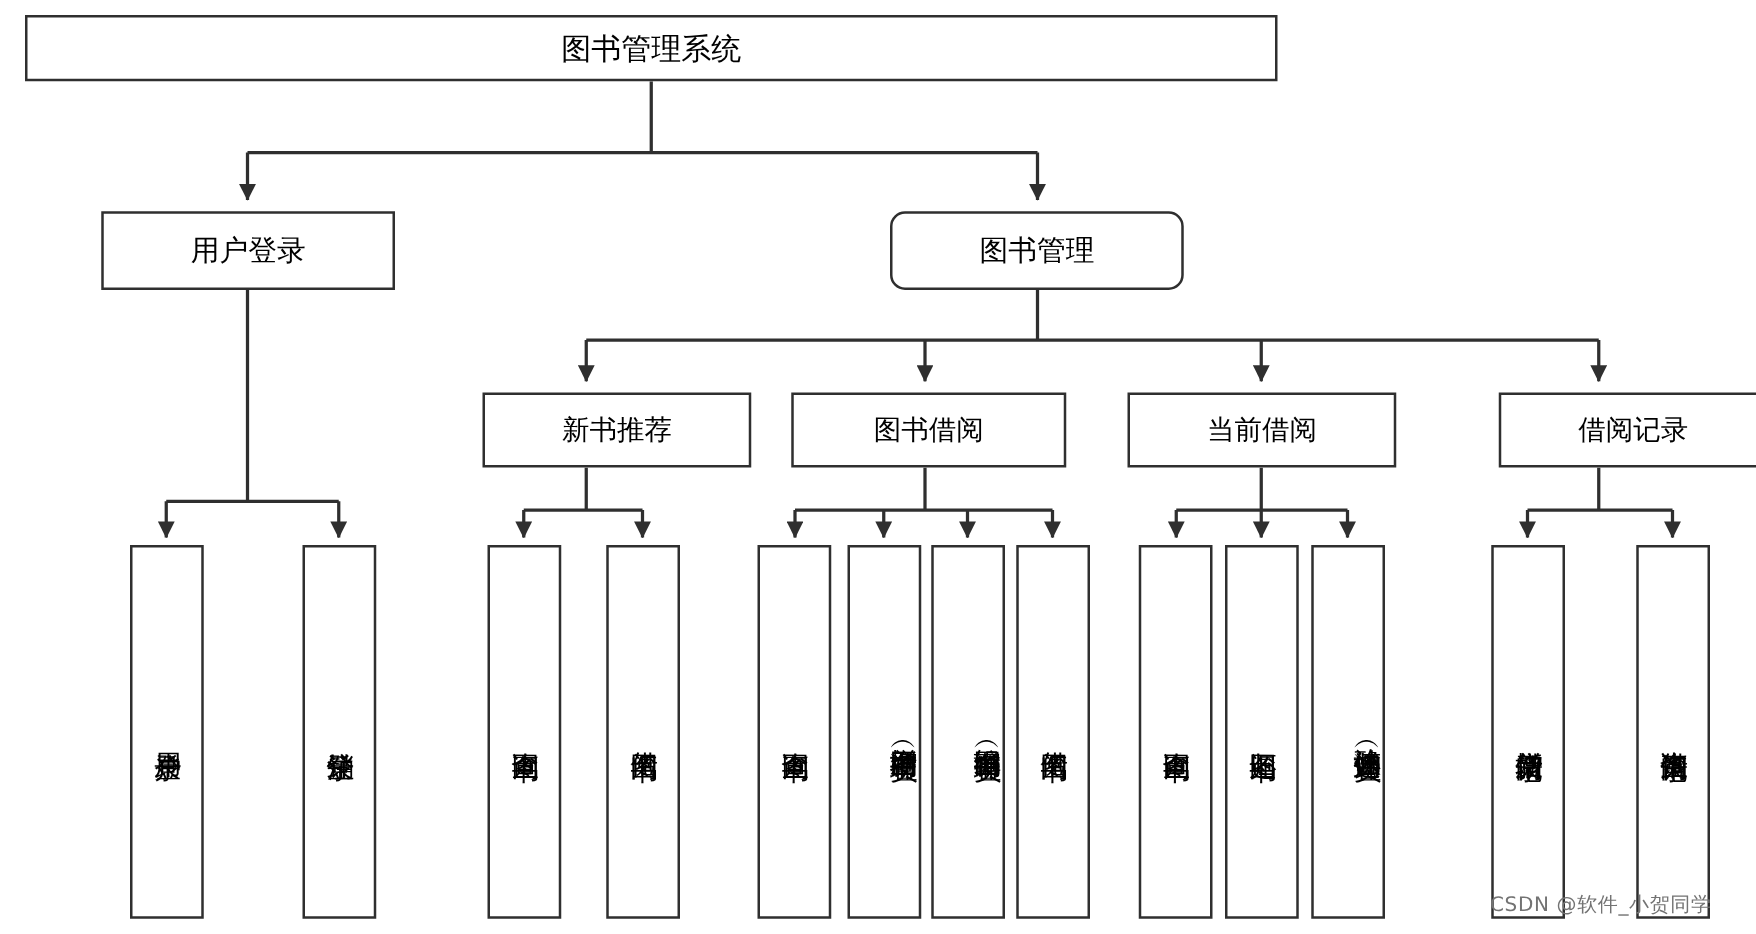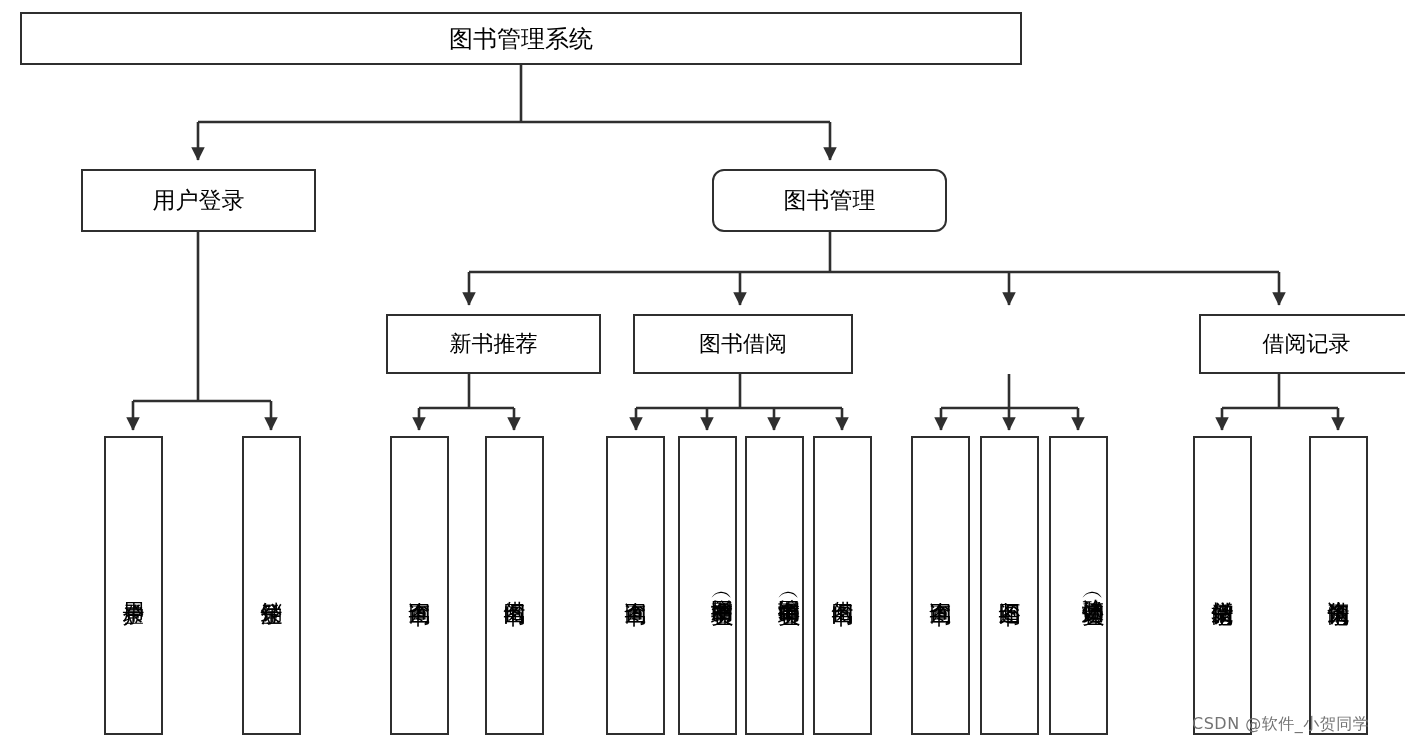--- a/index.html
+++ b/index.html
@@ -129,20 +129,23 @@
   <div class="node level2" style="left:712px; top:169px; width:235px; height:63px;border-radius:12px;">
     <span class="node-label">图书管理</span>
   </div>
 
   <div class="node level3" style="left:362px; top:314px; width:215px; height:60px;margin-left:24px;">
     <span class="node-label">新书推荐</span>
   </div>
   <div class="node level3" style="left:633px; top:314px; width:220px; height:60px;">
     <span class="node-label">图书借阅</span>
   </div>
+  <div class="node level3" style="left:902px; top:314px; width:215px; height:60px;">
+    <span class="node-label">当前借阅</span>
+  </div>
   <div class="node level3" style="left:1199px; top:314px; width:215px; height:60px;">
     <span class="node-label">借阅记录</span>
   </div>
 
   <div class="node leaf" style="left:104px; top:436px; width:59px; height:299px;">
     <span class="node-label">用户登录</span>
   </div>
   <div class="node leaf" style="left:242px; top:436px; width:59px; height:299px;">
     <span class="node-label">注销登录</span>
   </div>

